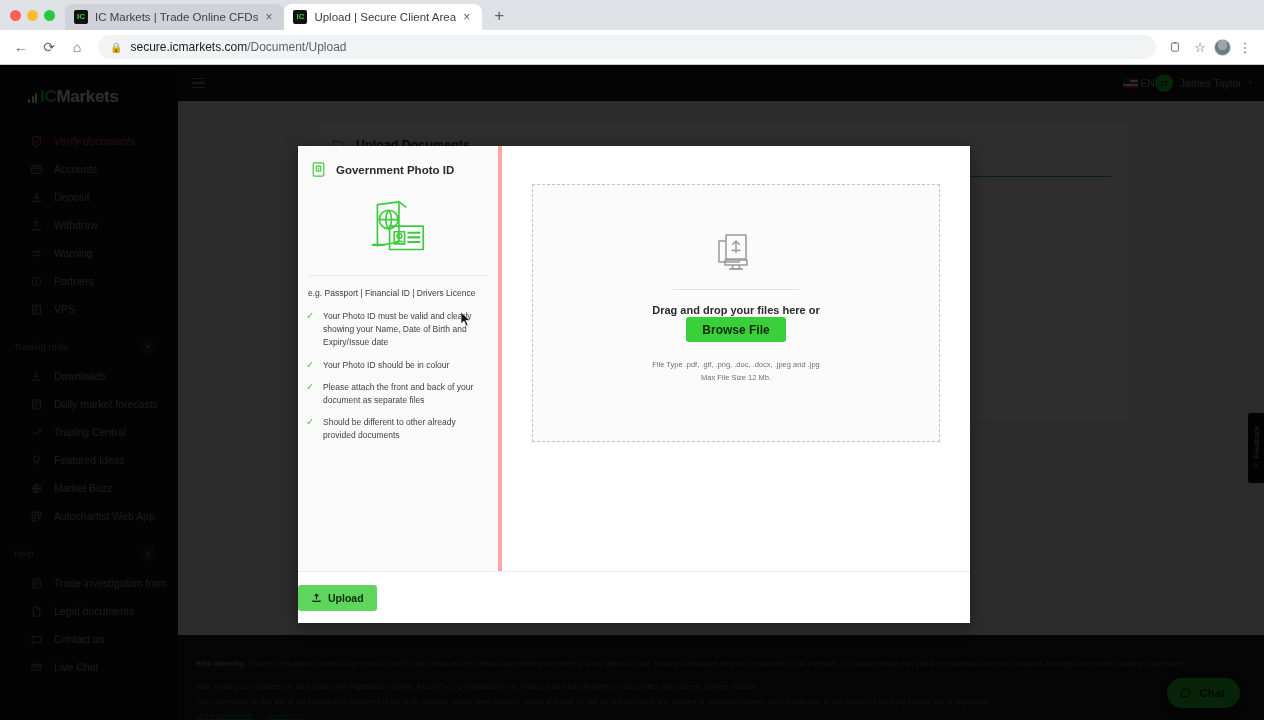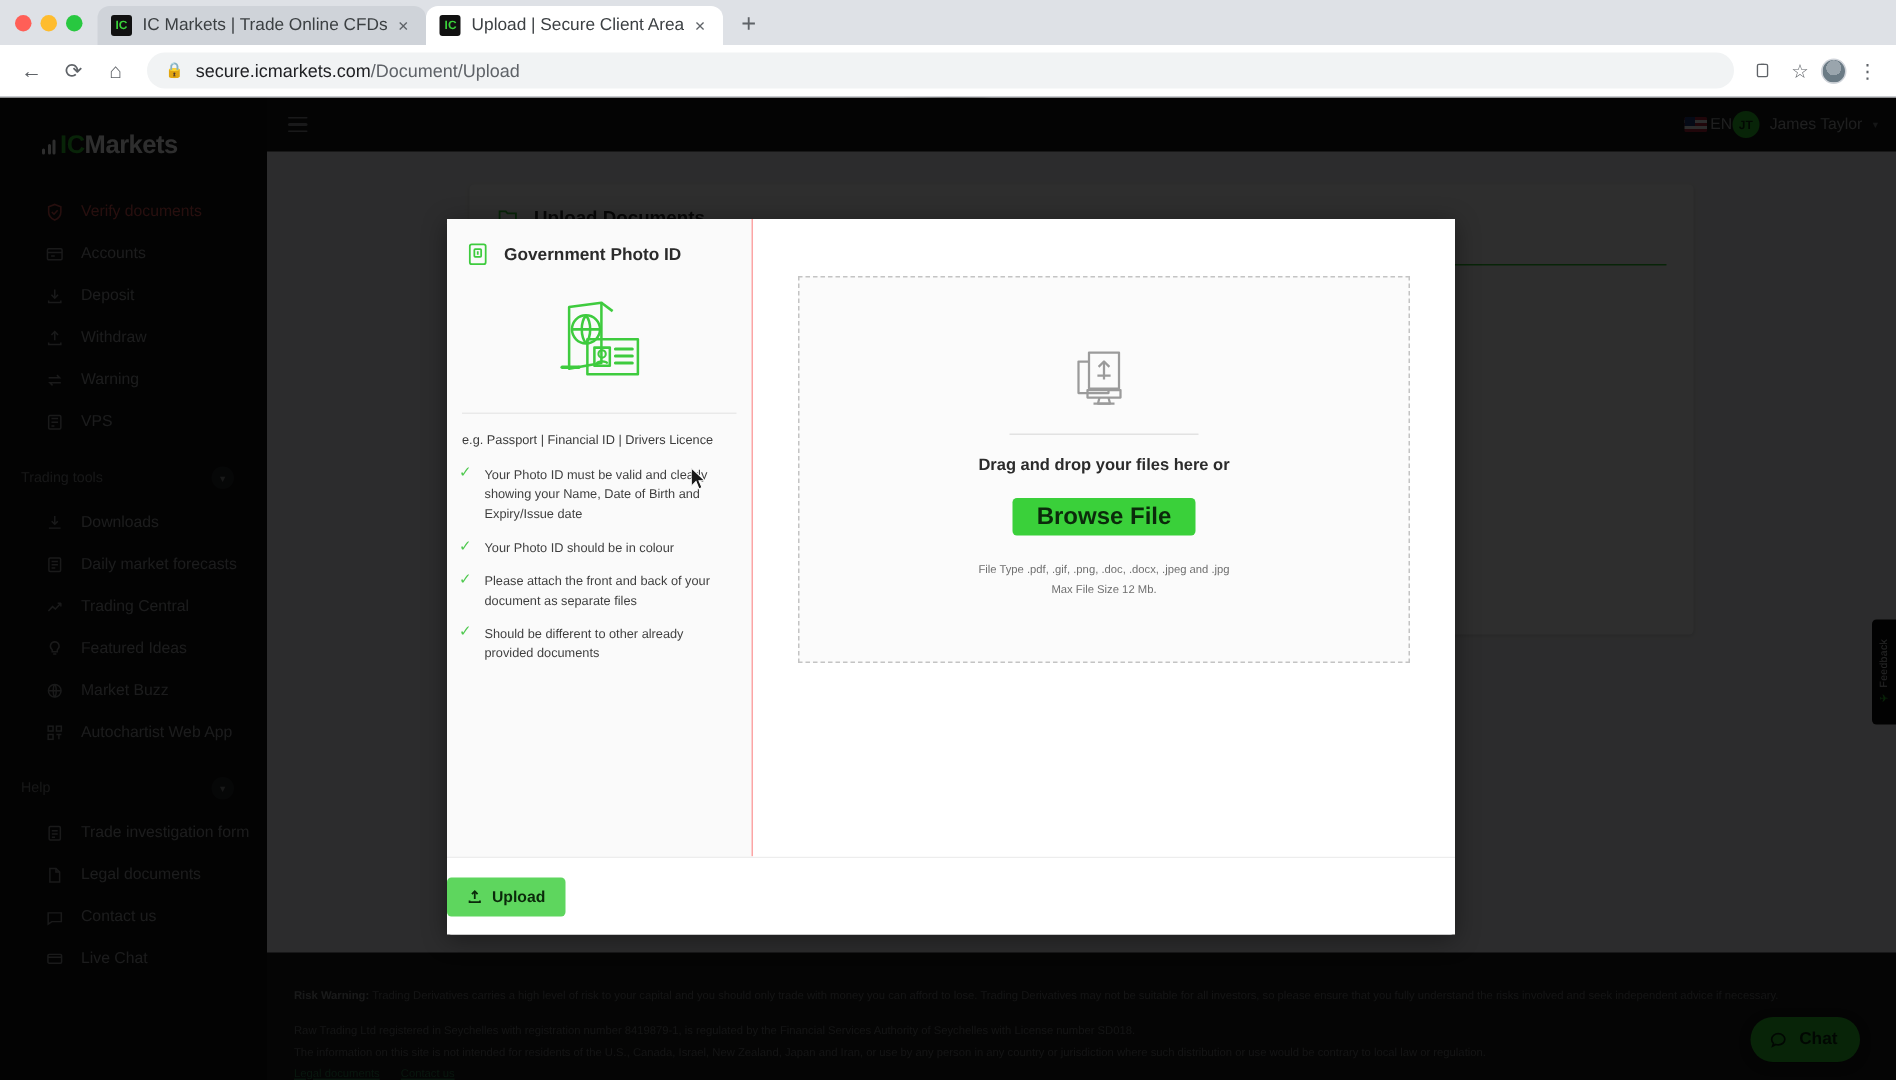--- a/index.html
+++ b/index.html
@@ -91,21 +91,21 @@
   .brand .bars span { width: 2px; background: #fff; border-radius: 1px; }
   .brand .bars span:nth-child(1) { height: 4px; }
   .brand .bars span:nth-child(2) { height: 7px; }
   .brand .bars span:nth-child(3) { height: 10px; }
   .brand .ic { color: #2fc62f; }
   .nav-item {
     display: flex; align-items: center; gap: 11px;
     height: 28px; padding-left: 30px; font-size: 10.5px; color: #9a9c9e;
     margin-bottom: 0;
   }
-  .nav-item.active { color: #d9534f; }
+  .nav-item.active { color: #d9534f; font-style: italic; }
   .nav-item .ni {
     width: 13px; height: 13px; flex: 0 0 13px;
     display: flex; align-items: center; justify-content: center;
   }
   .nav-item .ni svg { width: 13px; height: 13px; display: block; }
   .sect {
     display: flex; align-items: center; justify-content: space-between;
     padding: 16px 22px 8px 14px; font-size: 9.5px; color: #7d7f81;
   }
   .sect .chev {
@@ -212,21 +212,21 @@
   }
   .modal-close {
     position: absolute; right: 12px; top: 8px; width: 16px; height: 16px;
     display: flex; align-items: center; justify-content: center;
     font-size: 13px; color: #6a6a6a;
   }
   .modal-main { flex: 1 1 auto; display: flex; min-height: 0; }
 
   .mleft {
     width: 204px; flex: 0 0 204px; background: #fafafa;
-    border-right: 1px solid #fca5a5; padding: 0;
+    border-right: 4px solid #fca5a5; padding: 0;
   }
   .mleft-head {
     display: flex; align-items: center; gap: 9px;
     padding: 15px 12px 13px 12px; font-size: 11.5px; font-weight: bold; color: #2b2b2b;
   }
   .mleft-head .hico { width: 17px; height: 17px; flex: 0 0 17px; }
   .id-art { display: flex; align-items: center; justify-content: center; padding: 8px 0 18px 0; }
   .id-art svg { width: 66px; height: 58px; display: block; }
   .mleft-sep { height: 1px; background: #e9e9e9; margin: 0 10px; }
   .eg { padding: 12px 12px 10px 10px; font-size: 8.5px; color: #3a3a3a; }
@@ -241,22 +241,22 @@
   .mright { flex: 1 1 auto; background: #fff; padding: 38px 30px 0 30px; position: relative; }
   .dropzone {
     border: 1.5px dashed #c4c4c4; height: 258px; background: #fbfbfb;
     display: flex; flex-direction: column; align-items: center; justify-content: flex-start;
     padding-top: 42px;
   }
   .dz-ico svg { width: 46px; height: 46px; display: block; }
   .dz-rule { width: 126px; height: 1px; background: #e2e2e2; margin: 16px 0 14px 0; }
   .dz-title { font-size: 11px; font-weight: bold; color: #2b2b2b; }
   .browse {
-    margin-top: 16px; height: 25px; padding: 0 16px; border-radius: 3px;
-    background: #3ad03a; color: #0b2a0b; font-size: 16px; font-weight: bold;
+    margin-top: 1px; height: 25px; padding: 0 16px; border-radius: 3px;
+    background: #3ad03a; color: #0b2a0b; font-size: 12px; font-weight: bold;
     display: flex; align-items: center; justify-content: center;
     border: none;
   }
   .dz-meta { margin-top: 16px; text-align: center; font-size: 7.5px; color: #6f6f6f; line-height: 1.75; }
 
   .modal-foot {
     flex: 0 0 52px; border-top: 1px solid #ededed; background: #fff;
     display: flex; align-items: center; justify-content: flex-start; padding-right: 14px;
   }
   .upload-btn {
@@ -383,20 +383,29 @@
 
       <div class="nav-item">
         <span class="ni">
           <svg viewBox="0 0 16 16" fill="none" stroke="#8e9092" stroke-width="1.2">
               <path d="M3 6h9l-2.2-2.2M13 10H4l2.2 2.2"></path>
             </svg>
         </span>
         <span>Warning</span>
       </div>
 
+      <div class="nav-item">
+        <span class="ni">
+          <svg viewBox="0 0 16 16" fill="none" stroke="#8e9092" stroke-width="1.2">
+              <circle cx="8" cy="8" r="5"></circle>
+              <path d="M8 5.3v5.4"></path>
+            </svg>
+        </span>
+        <span>Partners</span>
+      </div>
 
       <div class="nav-item">
         <span class="ni">
           <svg viewBox="0 0 16 16" fill="none" stroke="#8e9092" stroke-width="1.2">
               <rect x="3" y="2.5" width="10" height="11" rx="1"></rect>
               <path d="M5.3 5h5.4M5.3 8h5.4M5.3 11h2.4"></path>
             </svg>
         </span>
         <span>VPS</span>
       </div>

